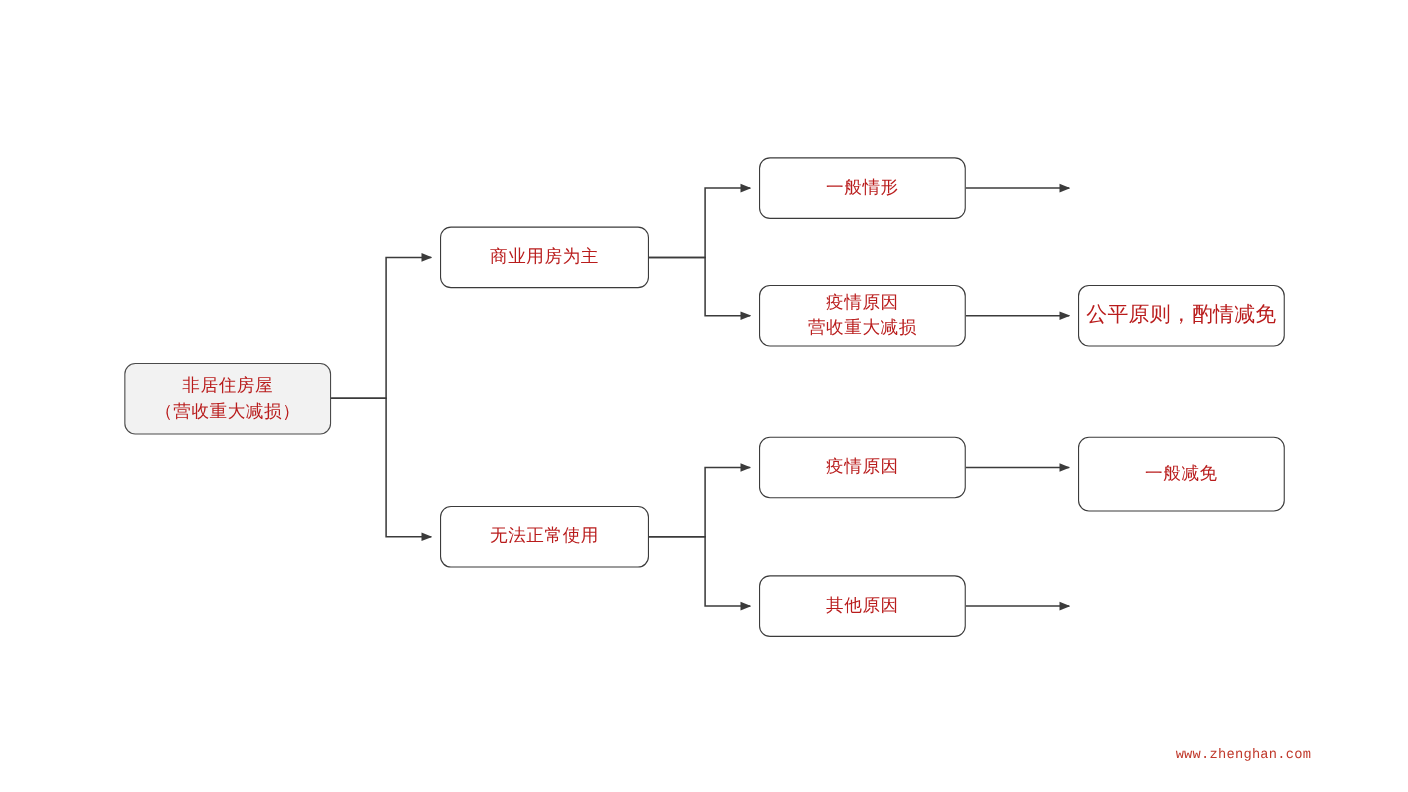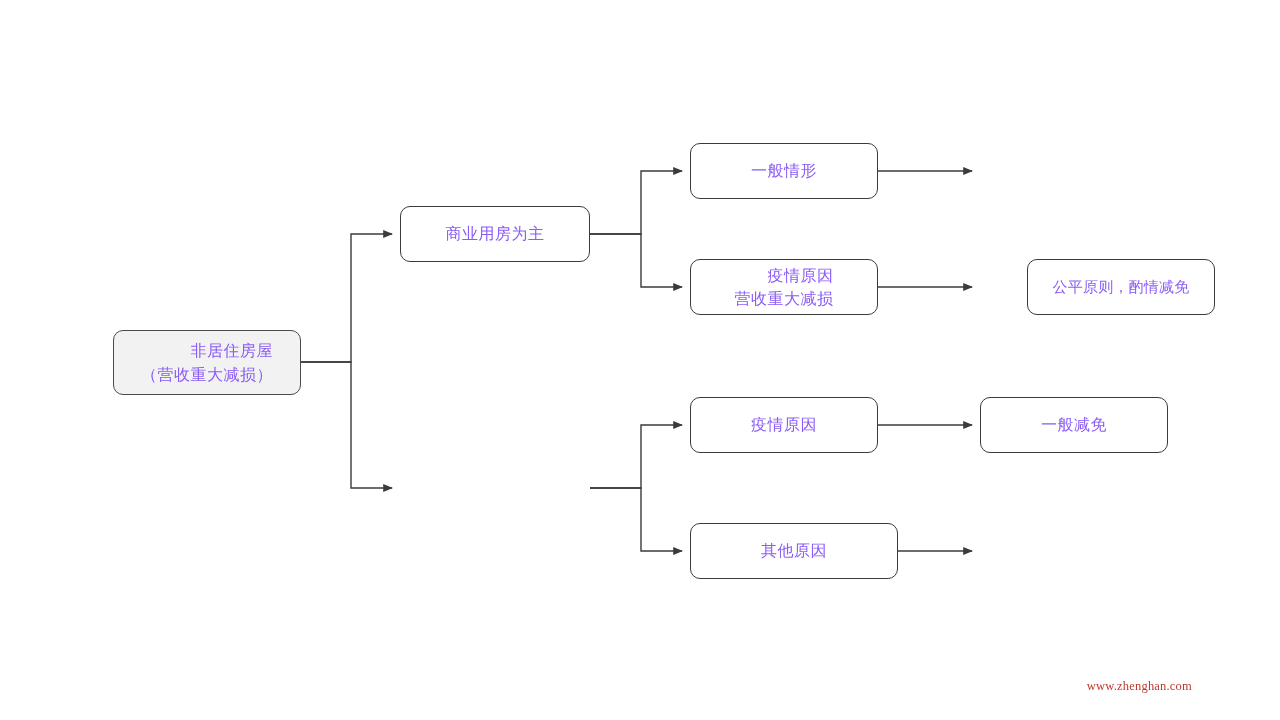--- a/index.html
+++ b/index.html
@@ -28,44 +28,43 @@
   }
   .node {
     position: absolute;
     box-sizing: border-box;
     border: 1px solid #3b3b3b;
     border-radius: 10px;
     background: #ffffff;
     display: flex;
     align-items: center;
     justify-content: center;
-    text-align: right;
-    color: #8b5cf6;
+    text-align: center;
+    color: #b91c1c;
     font-size: 16px;
     line-height: 1.45;
     letter-spacing: 0.5px;
     white-space: pre-line;
   }
   .node.root {
     background: #f2f2f2;
     border-color: #4a4a4a;
   }
   .node.tight {
-    font-size: 15px;
+    font-size: 19px;
     letter-spacing: 0.2px;
-    margin-left: 47px;
   }
   .watermark {
     position: absolute;
     right: 88px;
     top: 679px;
     font-size: 12.5px;
     color: #c0392b;
     letter-spacing: 0.2px;
-    font-family: Liberation Serif, serif;
+    font-family: Liberation Mono, monospace;
   }
 </style>
 </head>
 <body>
 
 <div id="canvas">
 
   <svg id="edges" viewBox="0 0 1280 720" width="1280" height="720">
     <defs>
       <marker id="arrow" viewBox="0 0 10 10" refX="9" refY="5" markerWidth="7" markerHeight="7" orient="auto-start-reverse">
@@ -104,23 +103,24 @@
       <path d="M 878 425 L 972 425" fill="none" stroke="#3b3b3b" stroke-width="1.4" marker-end="url(#arrow)"></path>
     </g>
     <g>
       <path d="M 878 551 L 972 551" fill="none" stroke="#3b3b3b" stroke-width="1.4" marker-end="url(#arrow)"></path>
     </g>
   </svg>
 
   <div class="node root" style="left: 113px; top: 330px; width: 188px; height: 65px;">非居住房屋
 （营收重大减损）</div>
   <div class="node" style="left: 400px; top: 206px; width: 190px; height: 56px;">商业用房为主</div>
+  <div class="node" style="left: 400px; top: 460px; width: 190px; height: 56px;">无法正常使用</div>
   <div class="node" style="left: 690px; top: 143px; width: 188px; height: 56px;">一般情形</div>
   <div class="node" style="left: 690px; top: 259px; width: 188px; height: 56px;">疫情原因
 营收重大减损</div>
   <div class="node" style="left: 690px; top: 397px; width: 188px; height: 56px;">疫情原因</div>
-  <div class="node" style="left: 690px; top: 523px; width: 208px; height: 56px;">其他原因</div>
+  <div class="node" style="left: 690px; top: 523px; width: 188px; height: 56px;">其他原因</div>
   <div class="node tight" style="left: 980px; top: 259px; width: 188px; height: 56px;">公平原则，酌情减免</div>
-  <div class="node" style="left: 980px; top: 397px; width: 188px; height: 56px;">一般减免</div>
+  <div class="node" style="left: 980px; top: 397px; width: 188px; height: 68px;">一般减免</div>
 
   <div class="watermark" style="color: rgb(192, 57, 43);">www.zhenghan.com</div>
 
 </div>
 
 </body></html>

